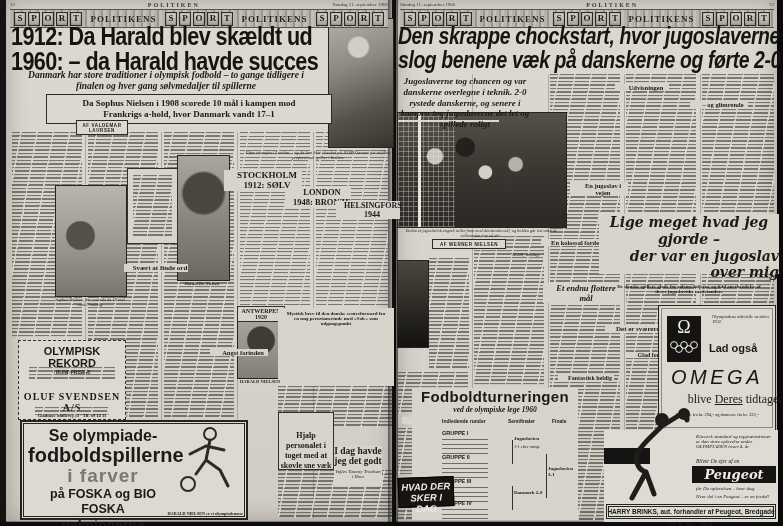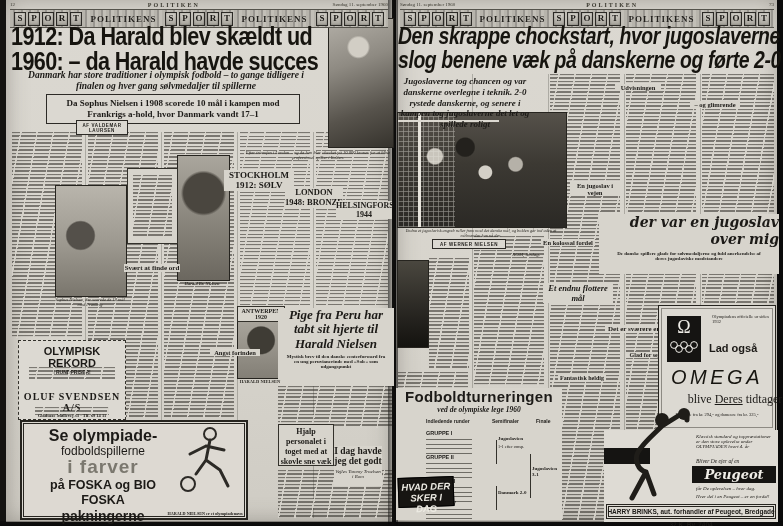--- a/index.html
+++ b/index.html
@@ -39,21 +39,21 @@
   .bylinebox{position:absolute;border:1px solid #2c2a26;background:#dbd8d1;text-align:center;
              font:bold 4.5px "Liberation Sans",sans-serif;letter-spacing:.6px;z-index:6;padding:1.5px 0;}
   .caption{position:absolute;font-style:italic;text-align:center;z-index:6;color:#2a2823;}
 
   .colrule{position:absolute;width:1px;background:rgba(40,38,32,.25);z-index:1;}
   .ft{position:absolute;z-index:2;opacity:.85;
       background:
         repeating-linear-gradient(100deg, rgba(215,212,204,0) 0 8px, rgba(215,212,204,.95) 8px 9.5px, rgba(215,212,204,0) 9.5px 16px),
         repeating-linear-gradient(180deg, rgba(38,35,30,.62) 0 1.1px, rgba(38,35,30,.08) 1.1px 1.7px, transparent 1.7px 3.5px);}
   .mask{position:absolute;background:#d7d4cc;z-index:4;}
-  .mini{position:absolute;background:#d7d4cc;z-index:4;font-weight:bold;text-align:center;color:#1c1a17;}
+  .mini{position:absolute;background:#d7d4cc;z-index:4;font-weight:bold;text-align:center;color:#1c1a17;padding-left:8px;}
 
   .photo{position:absolute;z-index:3;border:1px solid #26241f;}
   .ph-portrait{background:radial-gradient(circle at 46% 22%, #d2cec5 0 9%, rgba(0,0,0,0) 11%),
                linear-gradient(160deg,#b3afa7 0%,#8e8a82 35%,#57534c 70%,#36332d 100%);}
   .ph-old{background:radial-gradient(circle at 35% 45%, #54504a 0 18%, rgba(0,0,0,0) 20%),
           linear-gradient(180deg,#b9b5ac 0%,#9b978e 55%,#7a766d 100%);}
   .ph-boot{background:radial-gradient(circle at 50% 30%, #4a463f 0 22%, rgba(0,0,0,0) 25%),
            linear-gradient(180deg,#aaa69d 0%,#8b877e 50%,#6b675f 100%);}
   .ph-head{background:radial-gradient(circle at 50% 35%, #3f3c35 0 30%, rgba(0,0,0,0) 33%),
            linear-gradient(180deg,#a9a59c,#837f76);}
@@ -129,21 +129,21 @@
         </span>
     </div>
 
     <div class="hl-left" style="top:21px;">1912: Da Harald blev skældt ud</div>
     <div class="hl-left" style="top:46px;">1960: – da Harald havde succes</div>
 
     <div class="photo ph-portrait" style="left:322px;top:18px;width:64px;height:128px;"></div>
     <div class="caption" style="left:238px;top:150px;width:148px;font-size:4.6px;">Efter triumfen i London – og da han blev checket på 10.000 kroner for at blive professionel spiller i Italien.</div>
 
     <div class="deck" style="left:14px;top:70px;width:292px;font-size:9.5px;line-height:1.15;">Danmark har store traditioner i olympisk fodbold – to gange tidligere i finalen og hver gang sølvmedaljer til spillerne</div>
-    <div class="boxdeck" style="left:40px;top:94px;width:240px;font-size:9px;line-height:1.2;padding:3px 6px;">Da Sophus Nielsen i 1908 scorede 10 mål i kampen mod Frankrigs a-hold, hvor Danmark vandt 17–1</div>
+    <div class="boxdeck" style="left:40px;top:94px;width:240px;font-size:9px;line-height:1.2;padding:3px 22px;">Da Sophus Nielsen i 1908 scorede 10 mål i kampen mod Frankrigs a-hold, hvor Danmark vandt 17–1</div>
     <div class="bylinebox" style="left:70px;top:120px;width:50px;">AF VALDEMAR LAURSEN</div>
 
     <div class="colrule" style="left:79px;top:132px;height:386px;"></div>
     <div class="colrule" style="left:155px;top:132px;height:386px;"></div>
     <div class="colrule" style="left:231px;top:132px;height:386px;"></div>
     <div class="colrule" style="left:307px;top:132px;height:386px;"></div>
 
     <div class="ft" style="left:6px;top:132px;width:70px;height:206px;"></div>
     <div class="ft" style="left:82px;top:132px;width:70px;height:286px;"></div>
     <div class="ft" style="left:158px;top:132px;width:70px;height:286px;"></div>
@@ -166,43 +166,42 @@
     <div class="mini" style="left:279px;top:188px;width:58px;font-size:8.5px;line-height:1.15;">LONDON 1948: BRONZE</div>
     <div class="mini" style="left:330px;top:201px;width:56px;font-size:8px;">HELSINGFORS 1944</div>
     <div class="mini" style="left:118px;top:264px;width:56px;font-size:7px;">Svært at finde ord</div>
     <div class="mini" style="left:204px;top:349px;width:50px;font-size:6.5px;">Angst forinden</div>
 
     <div class="mini" style="left:231px;top:306px;width:46px;font-size:6px;border:1px solid #33312b;padding:1px 0;">ANTWERPEN 1920</div>
     <div class="photo ph-head" style="left:231px;top:319px;width:46px;height:58px;"></div>
     <div class="caption" style="left:227px;top:379px;width:54px;font-size:4.5px;font-weight:bold;font-style:normal;">HARALD NIELSEN</div>
 
     <div class="mask ctr" style="left:272px;top:308px;width:116px;height:78px;">
-      <div style="font:bold italic 13px 'Liberation Serif',serif;font-style:italic;line-height:1.1;">Pige fra Peru har tabt sit hjerte til Harald Nielsen</div>
       <div style="font:bold 5px 'Liberation Serif',serif;margin-top:3px;padding:0 6px;">Mystisk brev til den danske centerforward fra en ung peruvianerinde med »Sole« som udgangspunkt</div>
     </div>
 
-    <div class="mask ctr" style="left:272px;top:424px;width:54px;height:38px;border:1px solid #33312b;font:bold 8px 'Liberation Serif',serif;line-height:1.25;padding-top:2px;">Hjalp personalet i toget med at skovle sne væk</div>
+    <div class="mask ctr" style="left:272px;top:412px;width:54px;height:38px;border:1px solid #33312b;font:bold 8px 'Liberation Serif',serif;line-height:1.25;padding-top:18px;">Hjalp personalet i toget med at skovle sne væk</div>
     <div class="mask ctr" style="left:328px;top:446px;width:48px;height:40px;">
       <div style="font:bold 9.5px 'Liberation Serif',serif;line-height:1.1;">I dag havde jeg det godt</div>
       <div style="font:italic 5px 'Liberation Serif',serif;font-style:italic;margin-top:2px;">Vejles Tommy Troelsen i Rom</div>
     </div>
 
     <div class="adbox dashed ctr" style="left:12px;top:340px;width:106px;height:78px;">
       <div class="sans" style="font-weight:bold;font-size:11px;margin-top:4px;">OLYMPISK REKORD</div>
       <div class="sans" style="font-weight:bold;font-size:5px;">I RUNDPRISER!</div>
       <div class="ft" style="left:10px;top:26px;width:86px;height:12px;"></div>
       <div style="font-weight:bold;font-size:10px;letter-spacing:1px;margin-top:16px;">OLUF SVENDSEN A/S</div>
       <div style="font-weight:bold;font-size:4.5px;">Gladsaxe Møllevej 33 · Tlf. 69 14 11</div>
       <div class="ft" style="left:16px;top:66px;width:74px;height:8px;"></div>
     </div>
 
     <div class="adbox solid2" style="left:14px;top:420px;width:224px;height:96px;background:#ddd9d2;">
       <div class="ctr sans" style="position:absolute;left:6px;top:6px;width:150px;">
         <div style="font-weight:bold;font-size:16px;line-height:1.05;">Se olympiade-</div>
-        <div style="font-weight:normal;font-size:12px;line-height:1.05;">fodboldspillerne</div>
+        <div style="font-weight:bold;font-size:20px;line-height:1.05;">fodboldspillerne</div>
         <div style="font-weight:bold;font-size:19px;color:#7b786f;letter-spacing:1px;line-height:1.1;">i farver</div>
         <div style="font-weight:bold;font-size:12.5px;line-height:1.2;">på FOSKA og BIO FOSKA</div>
         <div style="font-weight:bold;font-size:14px;line-height:1.15;">pakningerne</div>
       </div>
       <svg style="position:absolute;right:8px;top:2px;" width="62" height="78" viewBox="0 0 62 78">
         <circle cx="34" cy="10" r="6" fill="none" stroke="#2c2a26" stroke-width="2"></circle>
         <path d="M34 16 L30 36 L20 50 M30 36 L44 46 L52 62 M30 22 L14 30 M30 22 L48 26" fill="none" stroke="#2c2a26" stroke-width="3" stroke-linecap="round"></path>
         <circle cx="12" cy="60" r="7" fill="none" stroke="#2c2a26" stroke-width="2"></circle>
       </svg>
       <div class="ctr" style="position:absolute;right:2px;bottom:2px;width:78px;font-size:4.2px;font-weight:bold;">HARALD NIELSEN er et olympiadenavn</div>
@@ -277,20 +276,21 @@
     <div class="mini" style="left:294px;top:101px;width:50px;font-size:6.5px;">– og glimrende</div>
     <div class="mini" style="left:174px;top:182px;width:50px;font-size:6.5px;">En jugoslav i vejen</div>
     <div class="mini" style="left:145px;top:239px;width:54px;font-size:6.5px;">En kolossal fordel</div>
     <div class="mini" style="left:209px;top:325px;width:70px;font-size:7px;">Det er sværere endnu</div>
     <div class="mini" style="left:147px;top:283px;width:70px;font-size:8.5px;font-style:italic;">Et endnu flottere mål</div>
     <div class="mini" style="left:230px;top:352px;width:40px;font-size:6px;">Glad for sejr</div>
     <div class="mini" style="left:162px;top:375px;width:48px;font-size:6px;">Fantastisk heldig</div>
     <div class="mini" style="left:6px;top:417px;width:48px;font-size:6.5px;">To gode angreb</div>
 
     <div class="mask ctr" style="left:203px;top:214px;width:180px;height:60px;">
+      <div style="font:bold italic 14px 'DejaVu Serif',serif;font-style:italic;line-height:1.2;">Lige meget hvad jeg gjorde –</div>
       <div style="font:bold italic 14px 'DejaVu Serif',serif;font-style:italic;line-height:1.2;text-align:right;">der var en jugoslav over mig</div>
       <div style="font:bold 5px 'Liberation Serif',serif;margin:3px auto 0;width:150px;">De danske spillere glade for sølvmedaljerne og fuld anerkendelse af deres jugoslaviske modstandere</div>
     </div>
 
     <div class="adbox solid1" style="left:262px;top:305px;width:116px;height:124px;box-shadow:inset 0 0 0 2px #dcd9d2, inset 0 0 0 3px #8d8a83;">
       <div style="position:absolute;right:5px;top:8px;width:58px;font-size:4.5px;text-align:left;">Olympiadens officielle ur siden 1932</div>
       <div class="blackband ctr" style="position:absolute;left:8px;top:10px;width:34px;height:46px;">
         <div style="font-size:18px;line-height:22px;">Ω</div>
         <svg width="32" height="14" viewBox="0 0 32 14" style="margin:2px auto 0;">
           <circle cx="6" cy="5" r="3.4" fill="none" stroke="#efede7" stroke-width="1"></circle>
@@ -303,21 +303,21 @@
       <div class="sans" style="position:absolute;left:50px;top:36px;font-weight:bold;font-size:11px;text-align:center;">Lad også</div>
       <div class="ctr omega-logo" style="position:absolute;left:0;top:60px;width:100%;font-style:italic;">OMEGA</div>
       <div class="ctr" style="position:absolute;left:18px;top:86px;width:100%;font-weight:normal;font-size:12px;">
         <span>blive</span>
         <span class="underl">Deres</span>
         <span>tidtager</span>
       </div>
       <div class="ctr" style="position:absolute;left:0;top:106px;width:100%;font-size:4.5px;">Herreure fra kr. 294,- og dameure fra kr. 325,-</div>
     </div>
 
-    <div class="mask" style="left:0;top:388px;width:166px;height:132px;">
+    <div class="mask" style="left:16px;top:388px;width:166px;height:132px;">
       <div class="ctr sans" style="font-weight:bold;font-size:15px;letter-spacing:.3px;">Fodboldturneringen</div>
       <div class="ctr" style="font:bold italic 7.5px 'Liberation Serif',serif;font-style:italic;">ved de olympiske lege 1960</div>
       <div class="tlabel" style="position:absolute;left:30px;top:30px;font-size:5px;">Indledende runder</div>
       <div class="tlabel" style="position:absolute;left:96px;top:30px;font-size:5px;">Semifinaler</div>
       <div class="tlabel" style="position:absolute;left:140px;top:30px;font-size:5px;">Finale</div>
 
       <div style="position:absolute;left:30px;top:42px;">
         <div class="tlabel">GRUPPE I</div>
         <div class="trow"></div>
           <div class="trow"></div>

